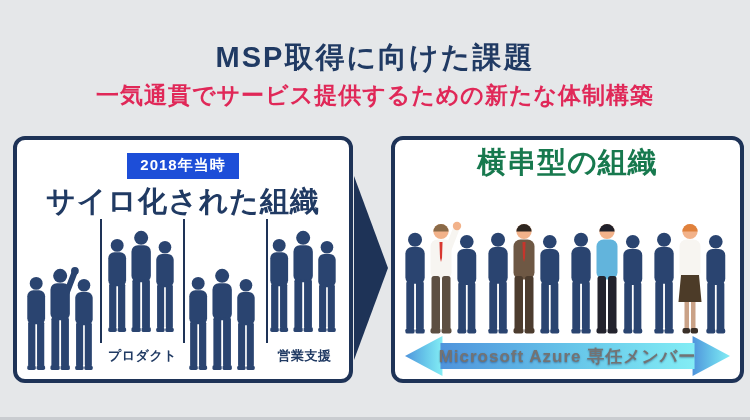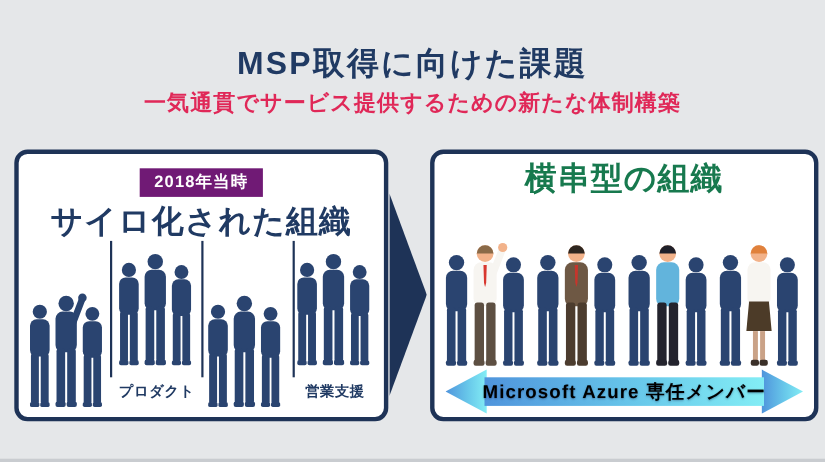--- a/index.html
+++ b/index.html
@@ -8,31 +8,31 @@
     background:#e5e7e9;
     font-family:"Liberation Sans","DejaVu Sans",sans-serif;
   }
   .slide{position:absolute;inset:0;}
   .title{
     position:absolute;top:38px;left:0;width:750px;text-align:center;
     font-size:29px;font-weight:bold;color:#203a63;letter-spacing:2px;margin:0;
   }
   .subtitle{
     position:absolute;top:80px;left:0;width:750px;text-align:center;
-    font-size:20px;font-weight:bold;color:#e02858;letter-spacing:1px;margin:0;
+    font-size:23px;font-weight:bold;color:#e02858;letter-spacing:1px;margin:0;
   }
   .panel{
     position:absolute;top:136px;height:247px;background:#ffffff;
     border:4px solid #1e3357;border-radius:12px;box-sizing:border-box;
     text-align:center;
   }
   .panel.left{left:13px;width:340px;}
   .panel.right{left:391px;width:353px;}
   .badge{
-    display:inline-block;margin-top:13px;background:#701a75;color:#ffffff;
+    display:inline-block;margin-top:13px;background:#1d4ed8;color:#ffffff;
     font-size:15px;font-weight:bold;padding:3px 13px 4px;letter-spacing:1px;
   }
   .panel-heading{font-size:29px;font-weight:bold;margin-top:3px;letter-spacing:1px;}
   .panel-heading.navy{color:#203a63;}
   .panel-heading.green{color:#17794e;}
   .groups-left{
     position:absolute;left:4px;right:4px;top:78px;bottom:4px;
     display:flex;
   }
   .col{
@@ -52,21 +52,21 @@
     position:absolute;left:6px;right:6px;top:80px;height:118px;
     display:flex;justify-content:space-around;align-items:flex-end;
   }
   .mid-arrow{position:absolute;left:354px;top:176px;}
   .banner{
     position:absolute;left:10px;right:10px;top:194px;height:44px;
   }
   .banner svg{position:absolute;inset:0;width:100%;height:100%;}
   .banner-label{
     position:absolute;inset:0;display:flex;align-items:center;justify-content:center;
-    color:#000000;font-size:17px;font-weight:bold;letter-spacing:1px;
+    color:#737373;font-size:17px;font-weight:bold;letter-spacing:1px;
     text-shadow:0 1px 2px rgba(0,0,50,0.35);
   }
   .bottom-strip{position:absolute;left:0;bottom:0;width:750px;height:3px;background:#c9ccd0;}
 </style>
 </head>
 <body>
 
 <div class="slide">
 
   <h1 class="title">MSP取得に向けた課題</h1>

